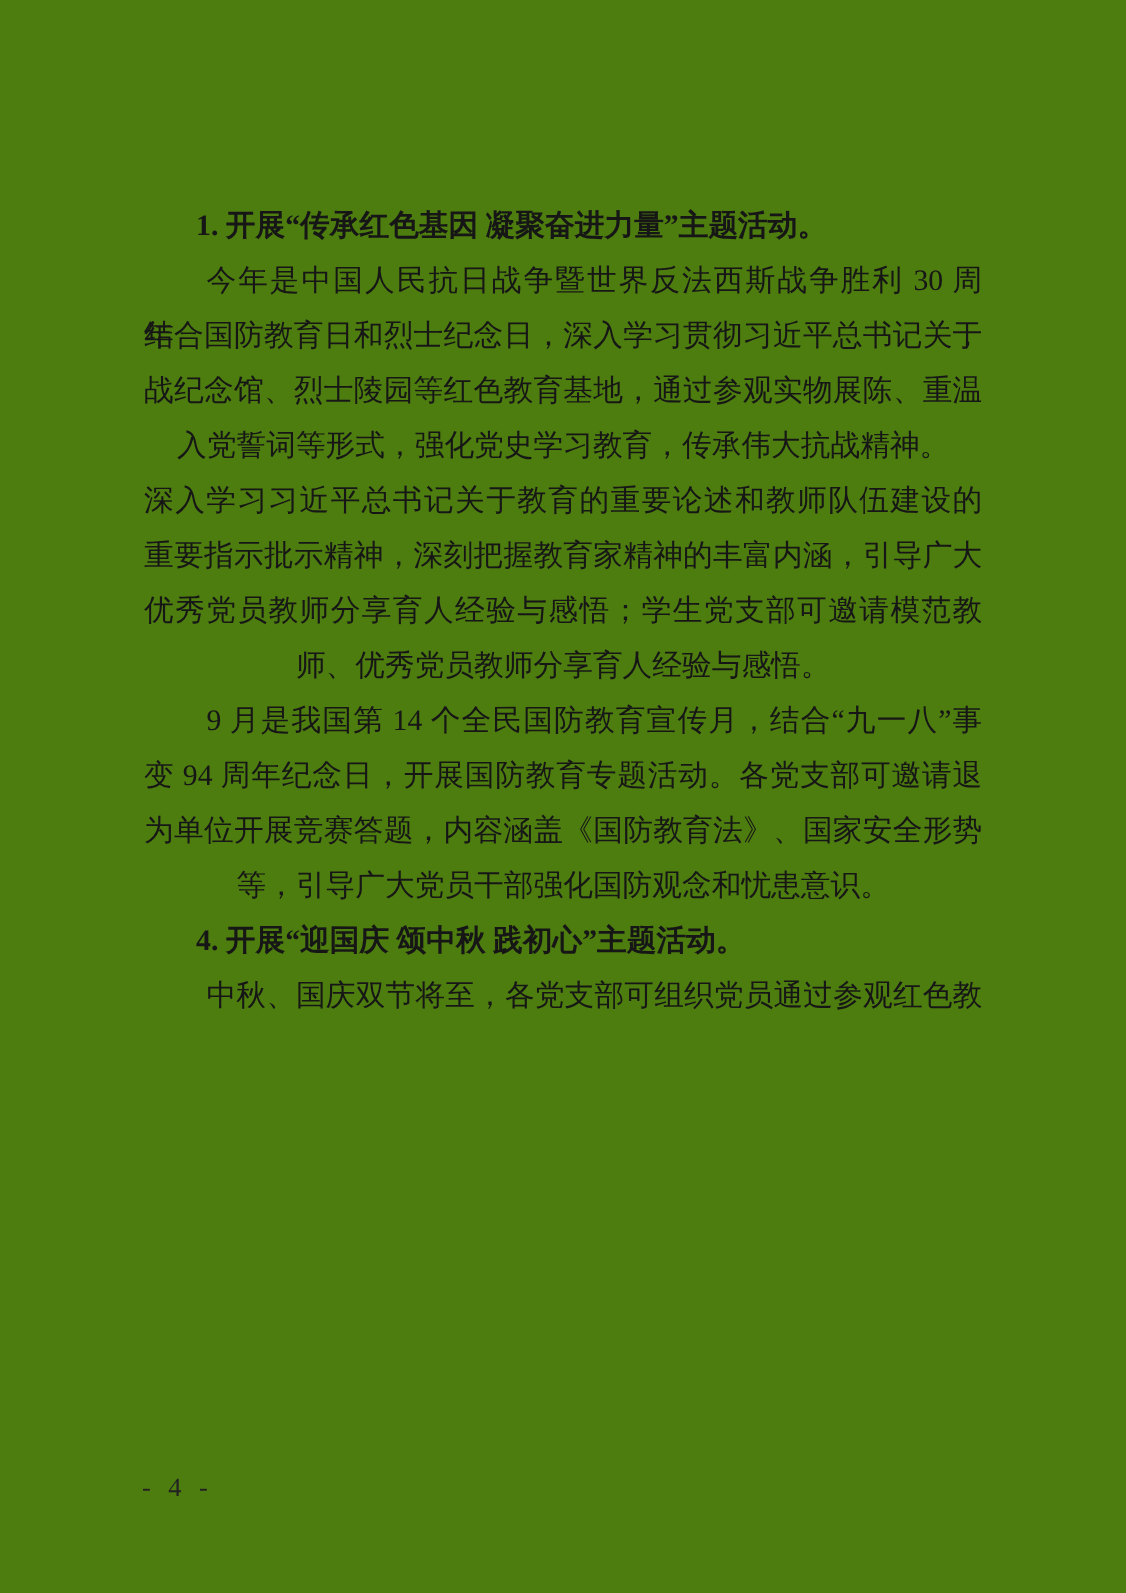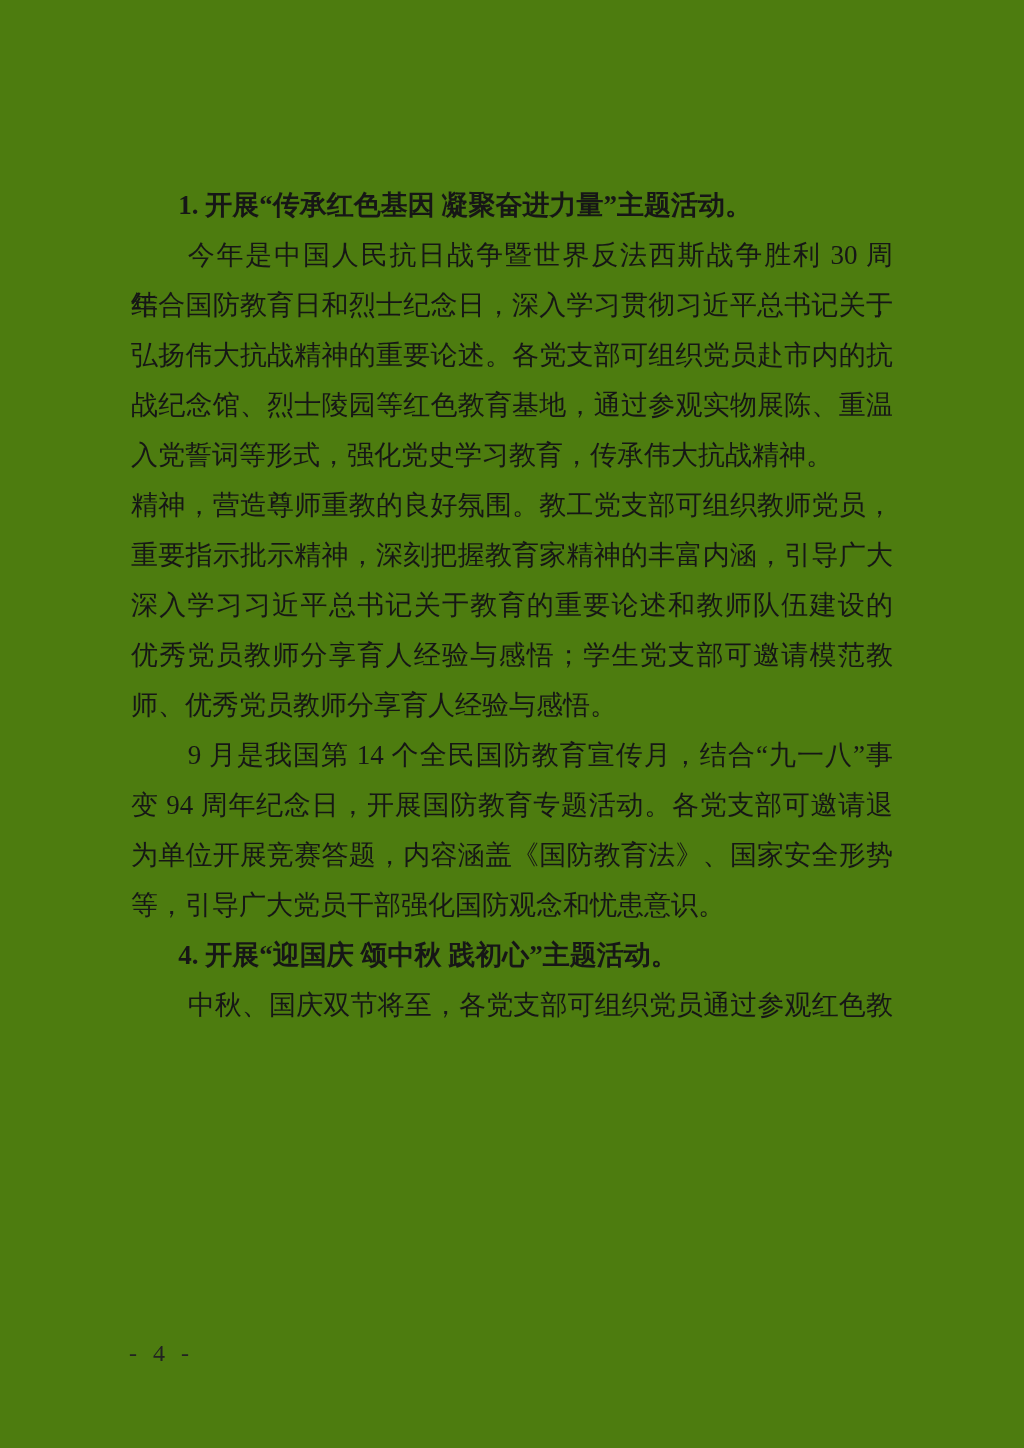--- a/index.html
+++ b/index.html
@@ -33,44 +33,42 @@
     text-indent: 2.1em;
     text-align: justify;
     text-align-last: justify;
   }
   
   .mid {
     text-align: justify;
     text-align-last: justify;
   }
   
-  .end { text-align: left; }
+  .end { text-align: center; }
   .footer {
     position: absolute;
     left: 129px;
     top: 1340px;
     font-size: 24px;
     letter-spacing: 5px;
     color: #222222;
   }
 </style>
 </head>
 <body>
 
 <div class="page">
   <div class="content">
     <div class="line h">1. 开展“传承红色基因 凝聚奋进力量”主题活动。</div>
     <div class="line first">今年是中国人民抗日战争暨世界反法西斯战争胜利 30 周年，</div>
     <div class="line mid">结合国防教育日和烈士纪念日，深入学习贯彻习近平总书记关于</div>
-    <div class="line mid">弘扬伟大抗战精神的重要论述。各党支部可组织党员赴市内的抗</div>
     <div class="line mid">战纪念馆、烈士陵园等红色教育基地，通过参观实物展陈、重温</div>
     <div class="line end">入党誓词等形式，强化党史学习教育，传承伟大抗战精神。</div>
-    <div class="line mid">精神，营造尊师重教的良好氛围。教工党支部可组织教师党员，</div>
+    <div class="line mid">深入学习习近平总书记关于教育的重要论述和教师队伍建设的</div>
     <div class="line mid">重要指示批示精神，深刻把握教育家精神的丰富内涵，引导广大</div>
-    <div class="line mid">深入学习习近平总书记关于教育的重要论述和教师队伍建设的</div>
     <div class="line mid">优秀党员教师分享育人经验与感悟；学生党支部可邀请模范教</div>
     <div class="line end">师、优秀党员教师分享育人经验与感悟。</div>
     <div class="line first">9 月是我国第 14 个全民国防教育宣传月，结合“九一八”事</div>
     <div class="line mid">变 94 周年纪念日，开展国防教育专题活动。各党支部可邀请退</div>
     <div class="line mid">为单位开展竞赛答题，内容涵盖《国防教育法》、国家安全形势</div>
     <div class="line end">等，引导广大党员干部强化国防观念和忧患意识。</div>
     <div class="line h">4. 开展“迎国庆 颂中秋 践初心”主题活动。</div>
     <div class="line first">中秋、国庆双节将至，各党支部可组织党员通过参观红色教</div>
   </div>
   <div class="footer">- 4 -</div>

